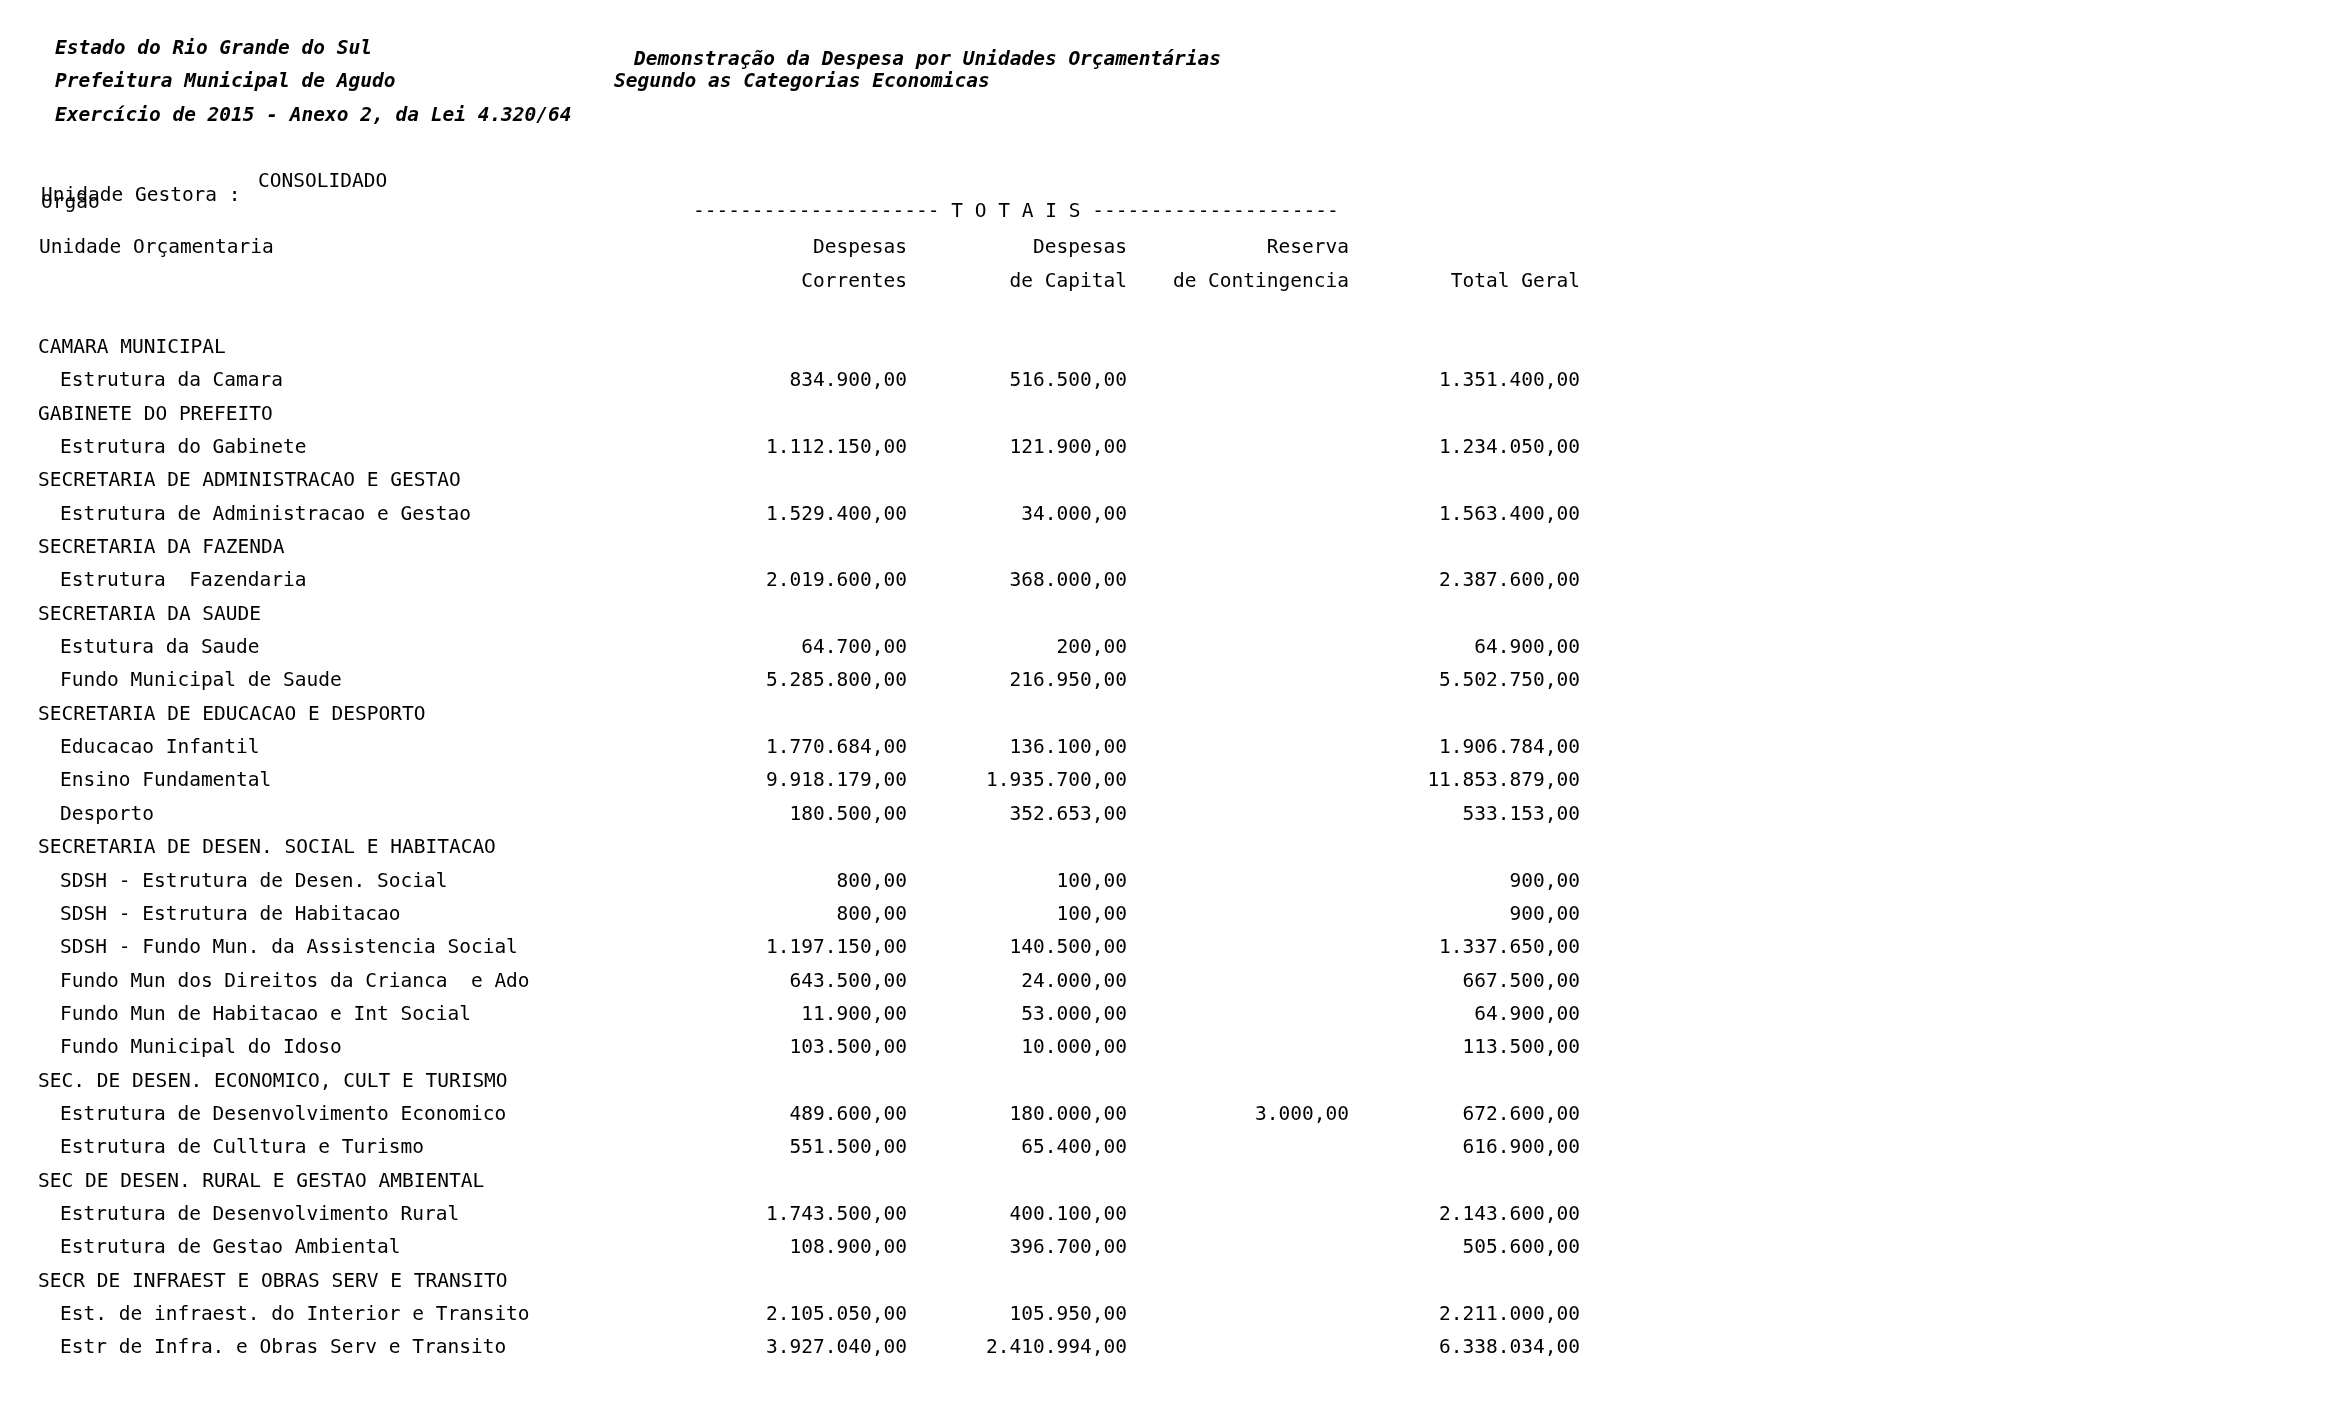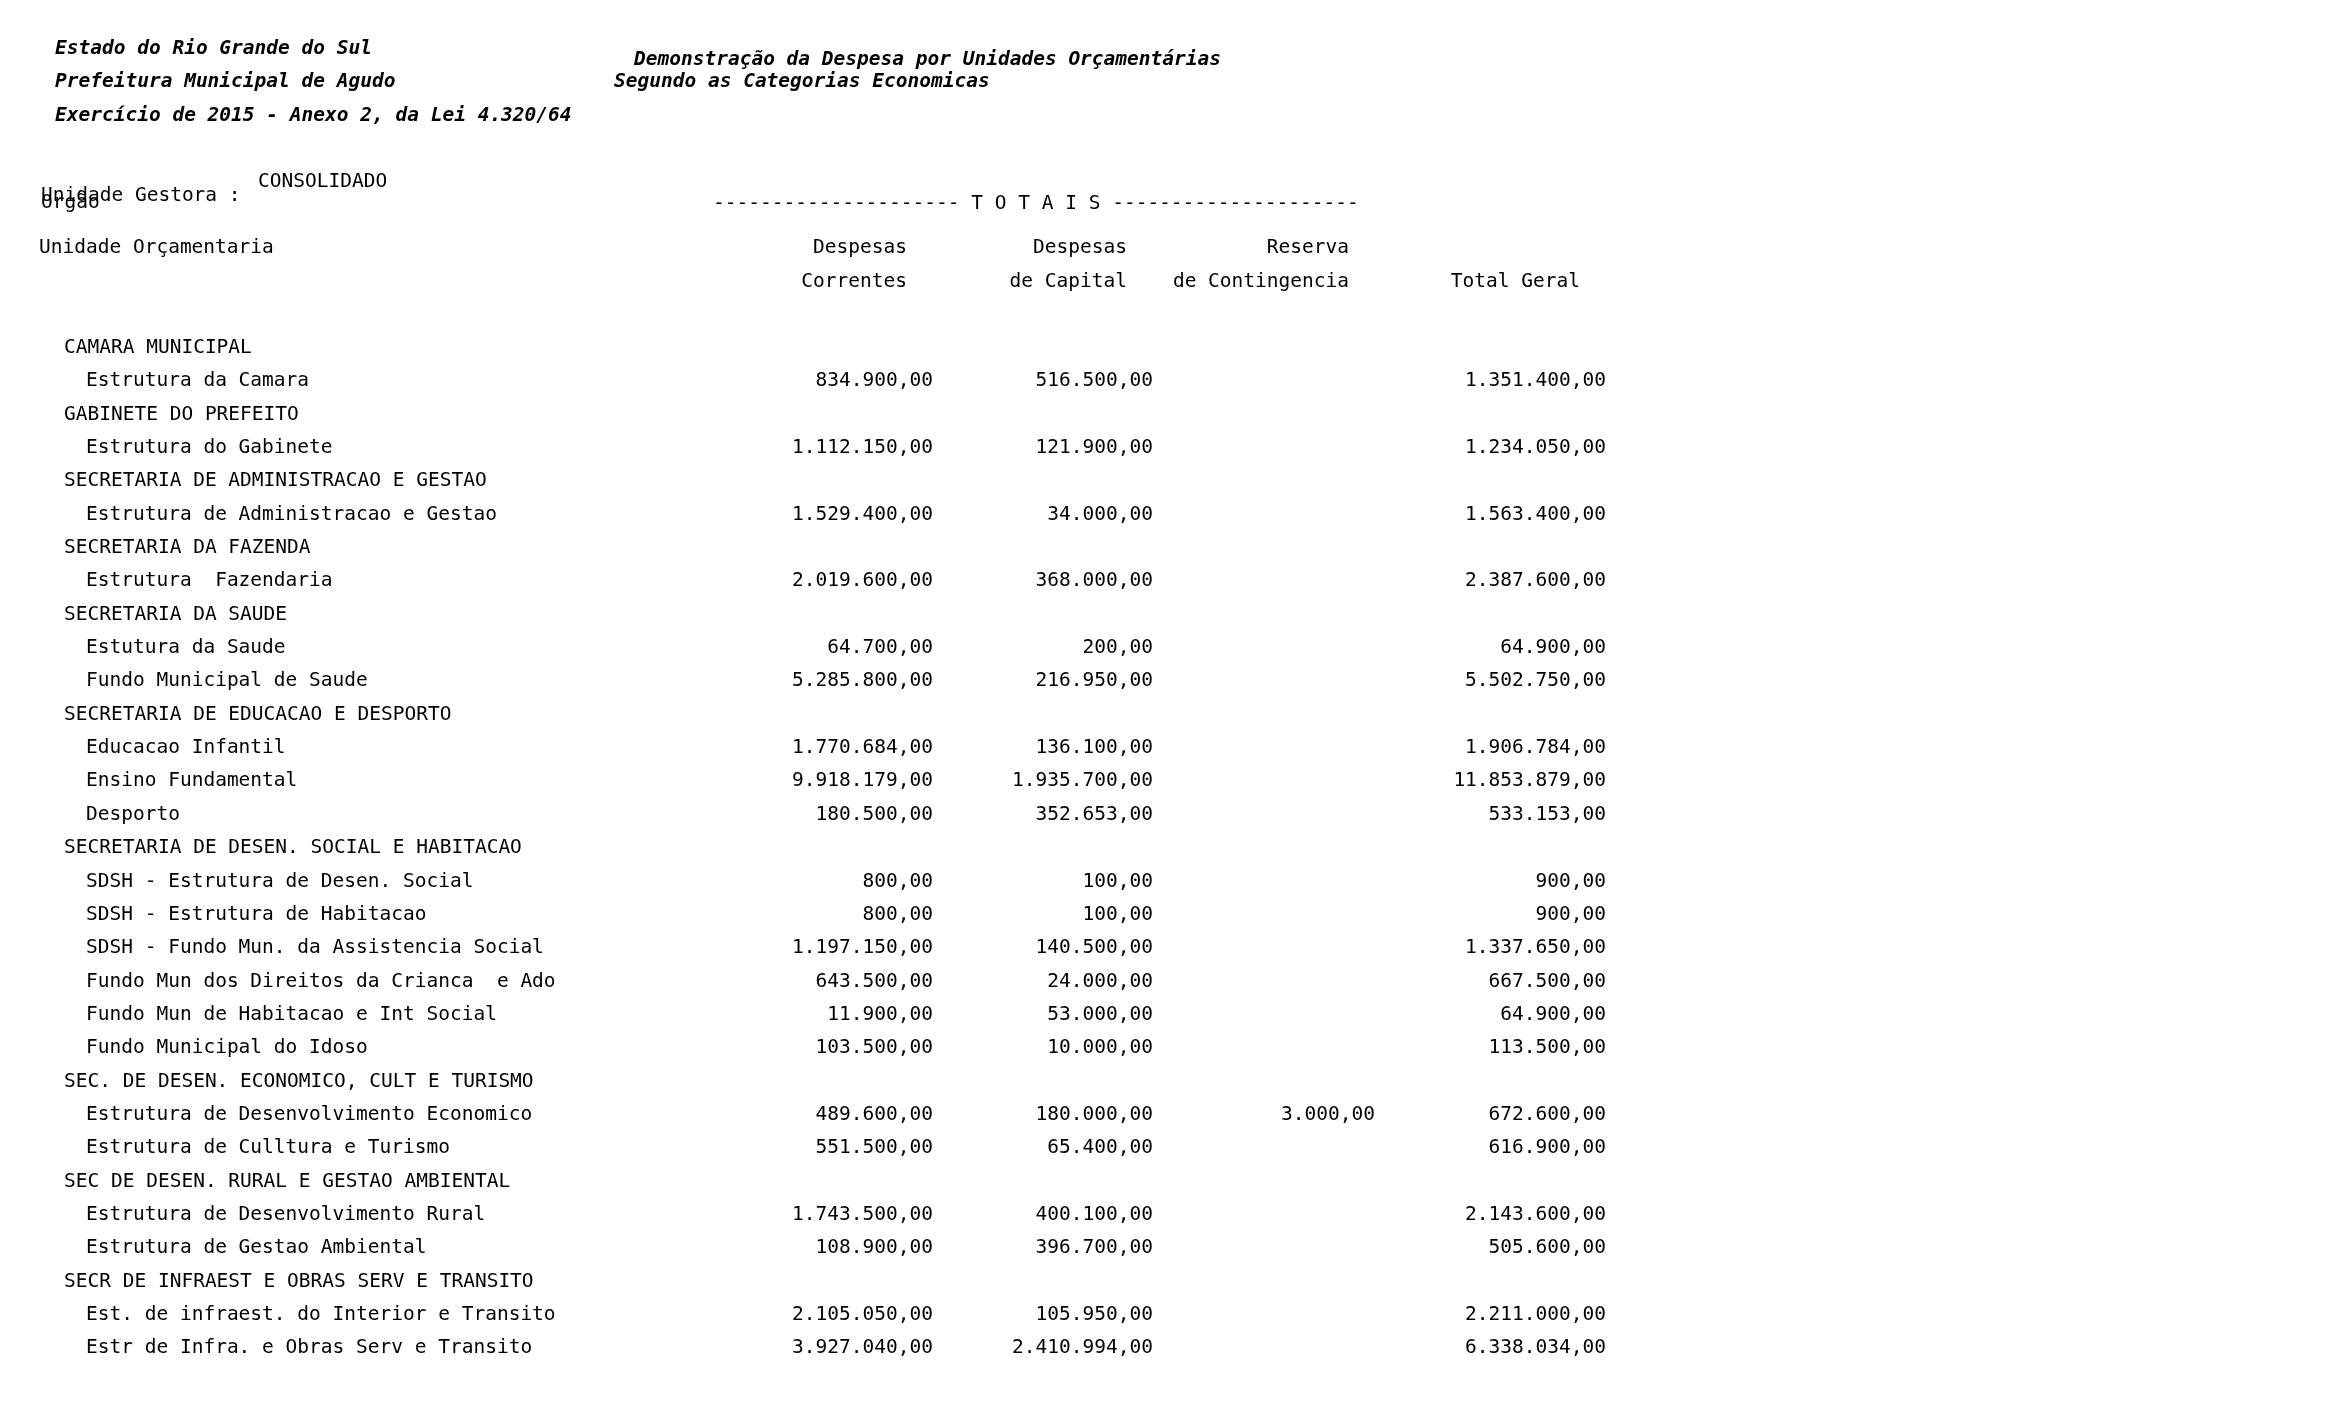--- a/index.html
+++ b/index.html
@@ -12,39 +12,39 @@
   .bold{font-weight:bold;font-style:italic;}
   .grid-row{
     position:absolute;left:0;display:grid;
     grid-template-columns:700px 207px 220px 222px 231px;
     width:1580px;height:33.35px;line-height:33.35px;white-space:pre;
   }
   .grid-row .lbl{text-align:left;overflow:hidden;}
   .grid-row .num{text-align:right;}
   .indent-unidade{padding-left:39px;}
   #table-body{position:absolute;top:330px;left:0;width:1580px;}
-  #table-body .grid-row{position:relative;top:auto;padding-left:26px;}
+  #table-body .grid-row{position:relative;top:auto;}
   .row-org .lbl{padding-left:38px;}
   .row-unit .lbl{padding-left:60px;}
 </style>
 </head>
 <body>
 
 <div>
 
   <span class="abs bold" style="top:31px;left:55px;">Estado do Rio Grande do Sul</span>
   <span class="abs bold" style="top:42px;left:634px;">Demonstração da Despesa por Unidades Orçamentárias</span>
   <span class="abs bold" style="top:64px;left:55px;">Prefeitura Municipal de Agudo</span>
   <span class="abs bold" style="top:64px;left:586px;margin-left:28px;">Segundo as Categorias Economicas</span>
   <span class="abs bold" style="top:98px;left:55px;">Exercício de 2015 - Anexo 2, da Lei 4.320/64</span>
 
   <span class="abs" style="top:152px;left:41px;margin-top:26px;">Unidade Gestora :</span>
   <span class="abs" style="top:164px;left:258px;">CONSOLIDADO</span>
   <span class="abs" style="top:185px;left:41px;">Orgão</span>
-  <span class="abs" style="top:186px;left:693px;margin-left:20px;">--------------------- T O T A I S ---------------------</span>
+  <span class="abs" style="top:194px;left:693px;">--------------------- T O T A I S ---------------------</span>
 
   <div class="grid-row" style="top:230px;">
     <span class="lbl indent-unidade">Unidade Orçamentaria</span>
     <span class="num">Despesas</span>
     <span class="num">Despesas</span>
     <span class="num">Reserva</span>
     <span class="num"></span>
   </div>
 
   <div class="grid-row" style="top:264px;">

